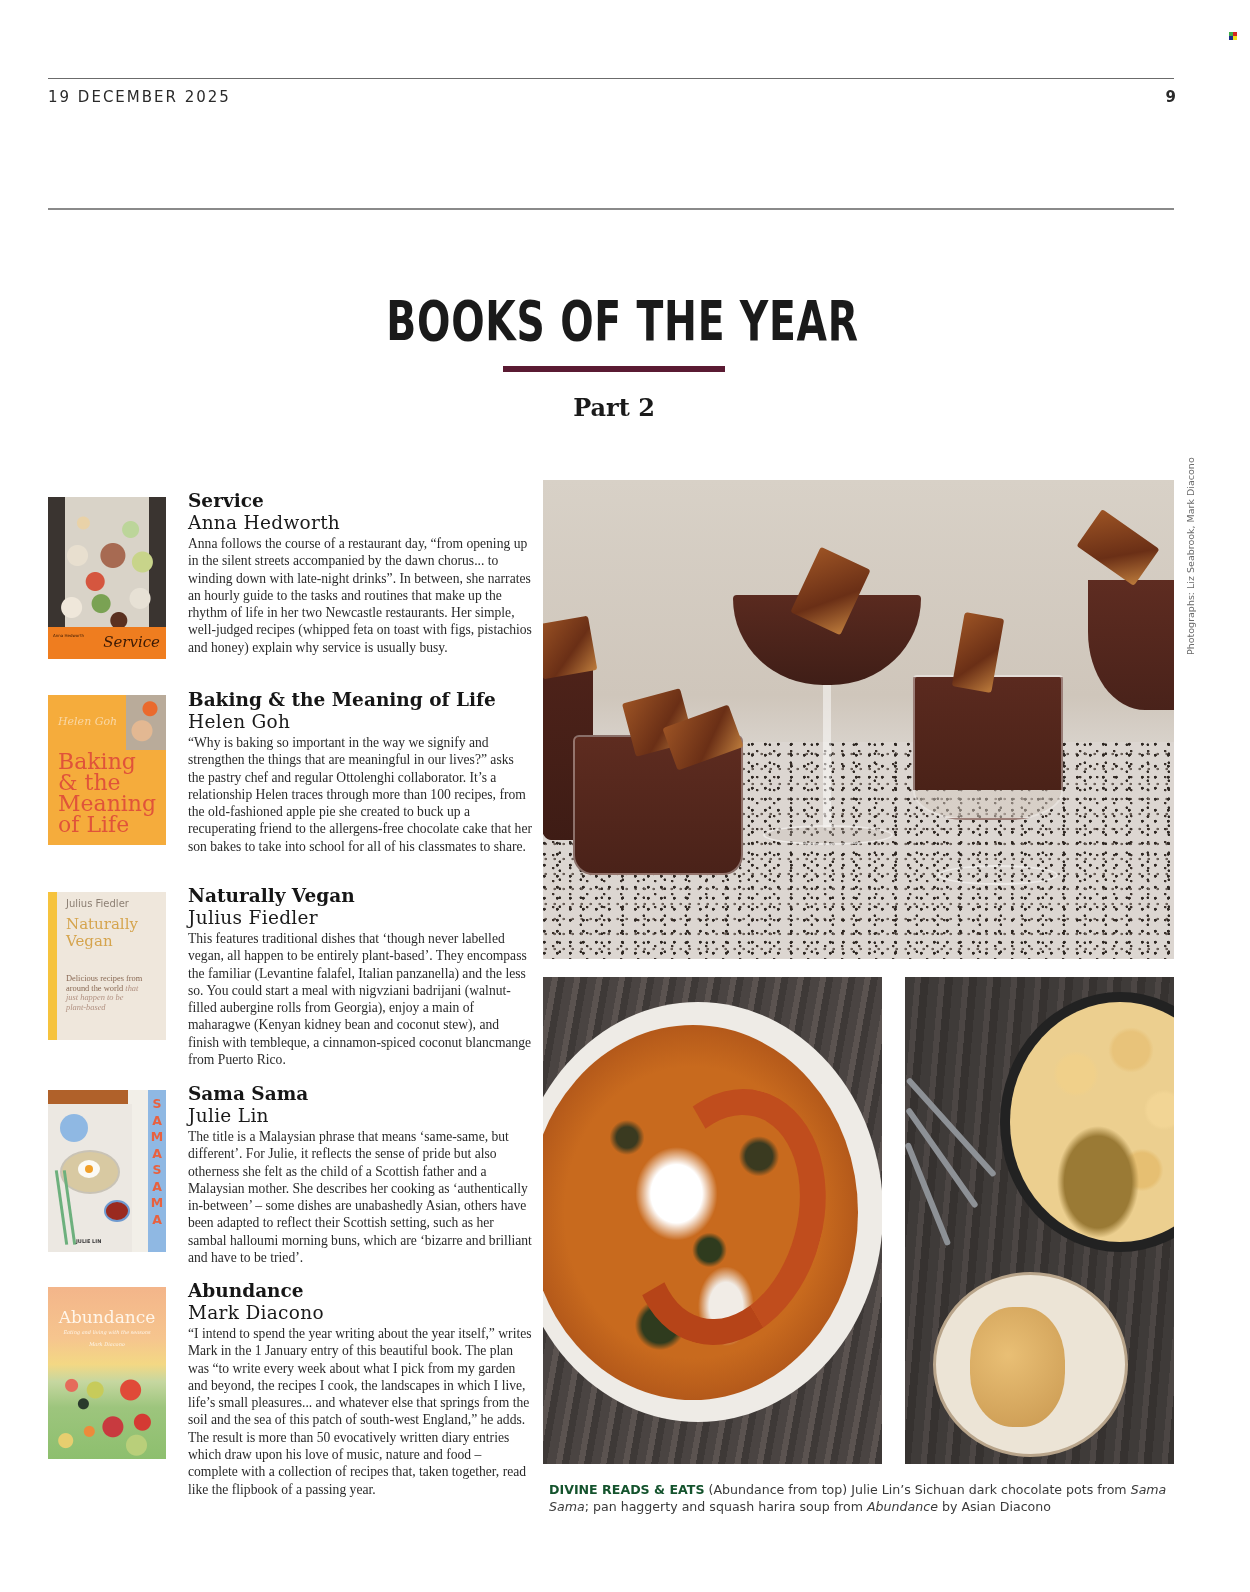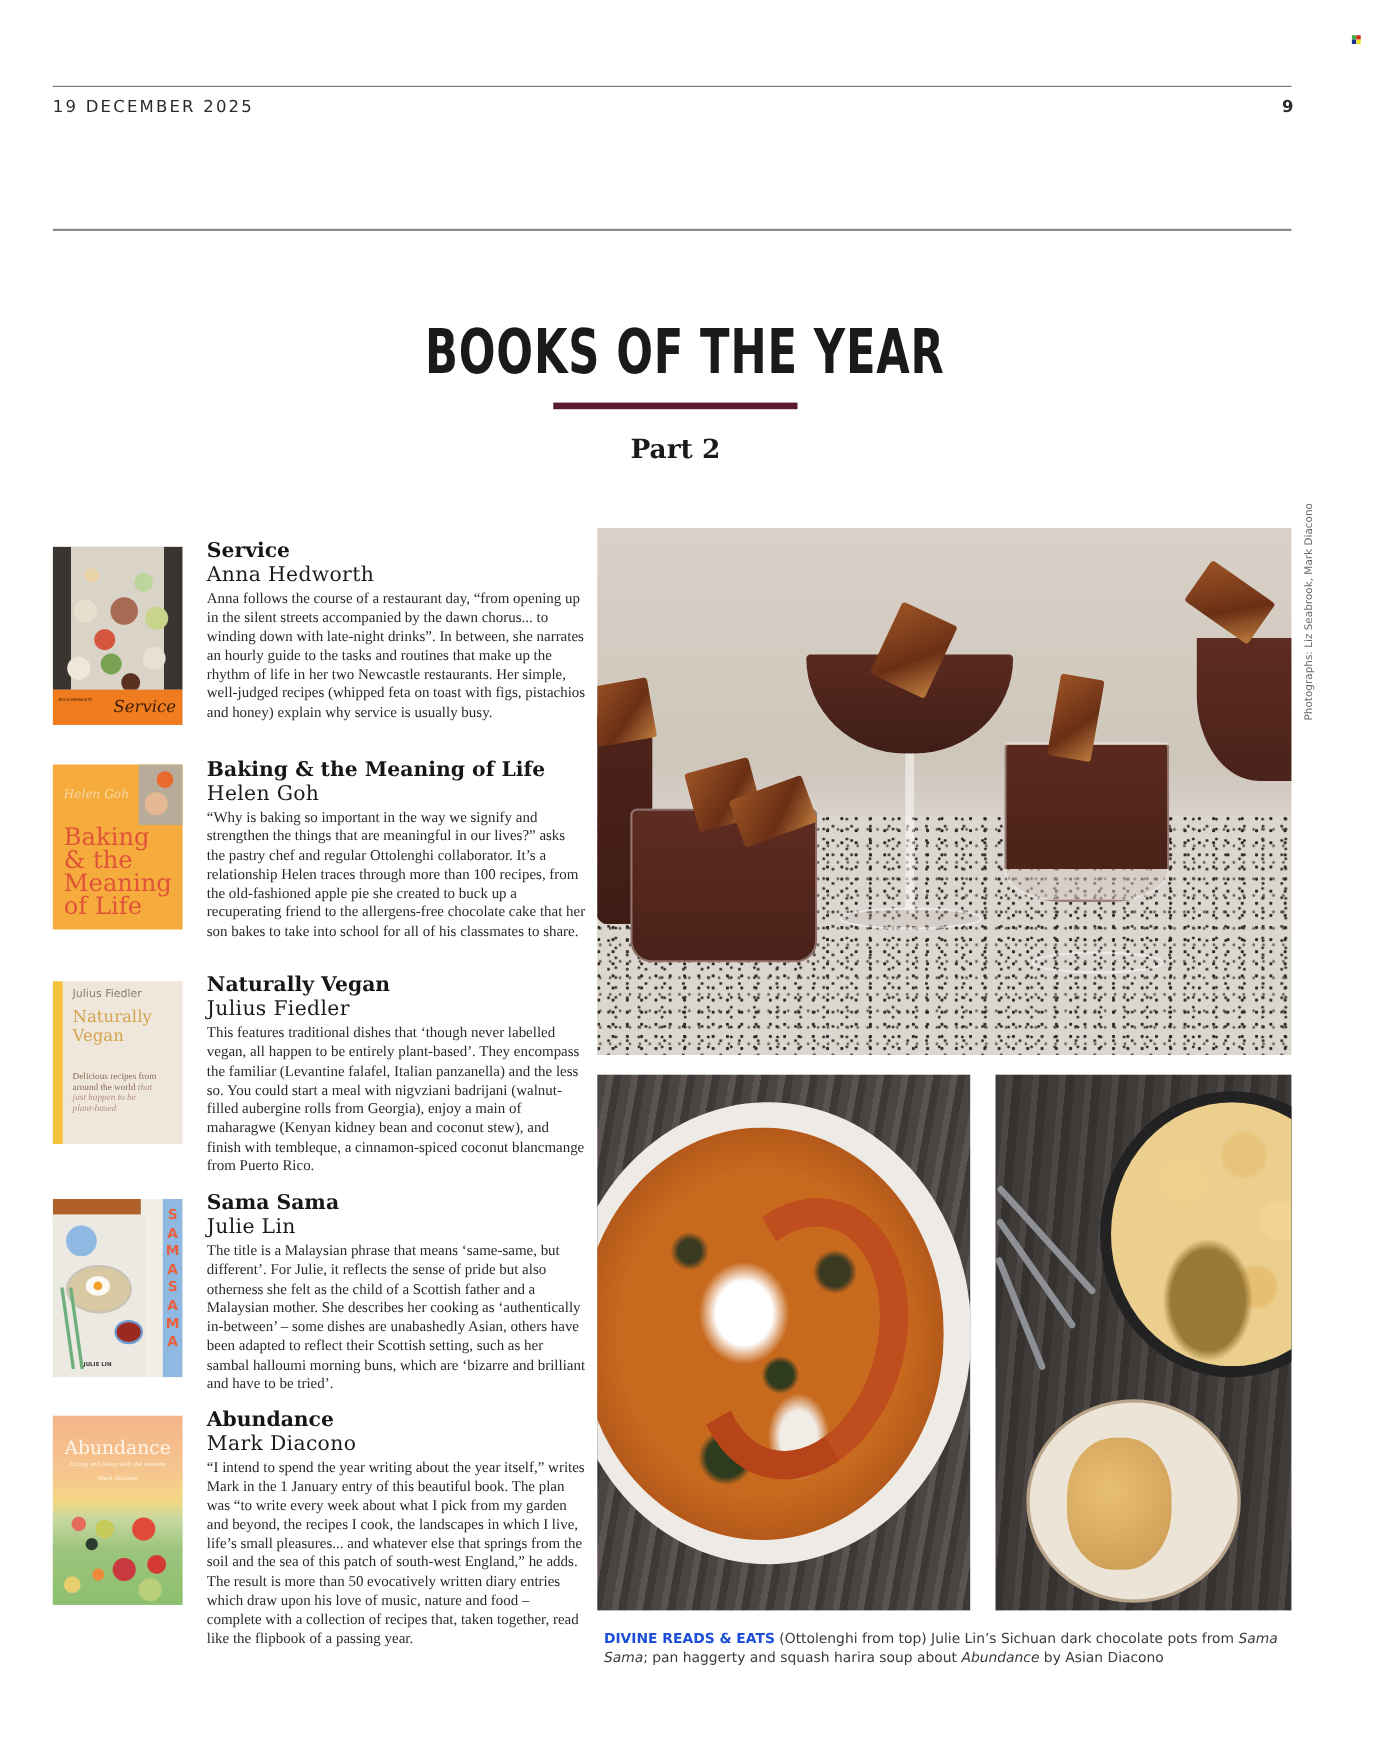--- a/index.html
+++ b/index.html
@@ -156,21 +156,21 @@
       radial-gradient(circle at 60% 70%, #e6bf72 0 8%, transparent 10%),
       #eccf8f; }
   .photo-pan .plate { position: absolute; left: 28px; top: 295px; width: 195px; height: 185px; border-radius: 50%; background: #ece4d6; border: 3px solid #b8a48a; }
   .photo-pan .portion { position: absolute; left: 65px; top: 330px; width: 95px; height: 120px; border-radius: 45%; background: radial-gradient(circle at 40% 40%, #e9bf75, #c99850); }
   .photo-pan .fork { position: absolute; height: 6px; background: #8d9196; border-radius: 3px; transform-origin: 0 0; }
   .f1 { left: 5px; top: 100px; width: 130px; transform: rotate(48deg); }
   .f2 { left: 5px; top: 130px; width: 120px; transform: rotate(55deg); }
   .f3 { left: 5px; top: 165px; width: 110px; transform: rotate(68deg); }
 
   .caption { position: absolute; left: 549px; top: 1481px; width: 620px; font-family: "DejaVu Sans", sans-serif; font-size: 12.6px; line-height: 17px; color: #3a3a3a; }
-  .caption b { color: #1d4ed8; }
+  .caption b { color: #14532d; }
   .caption i { font-style: italic; }
 </style>
 </head>
 <body>
 
 <div class="corner-mark">
   <span class="a"></span>
     <span class="b"></span>
     <span class="c"></span>
     <span class="d"></span>
@@ -294,14 +294,14 @@
   <div class="fork f1"></div>
   <div class="fork f2"></div>
   <div class="fork f3"></div>
   <div class="pan"></div>
   <div class="hagg"></div>
   <div class="plate"></div>
   <div class="portion"></div>
 </div>
 
 <div class="caption">
-  <b>DIVINE READS &amp; EATS</b><span> (Ottolenghi from top) Julie Lin’s Sichuan dark chocolate pots from </span><i>Sama Sama</i><span>; pan haggerty and squash harira soup about </span><i>Abundance</i><span> by Asian Diacono</span>
+  <b>DIVINE READS &amp; EATS</b><span> (Abundance from top) Julie Lin’s Sichuan dark chocolate pots from </span><i>Sama Sama</i><span>; pan haggerty and squash harira soup from </span><i>Abundance</i><span> by Asian Diacono</span>
 </div>
 
 </body></html>

